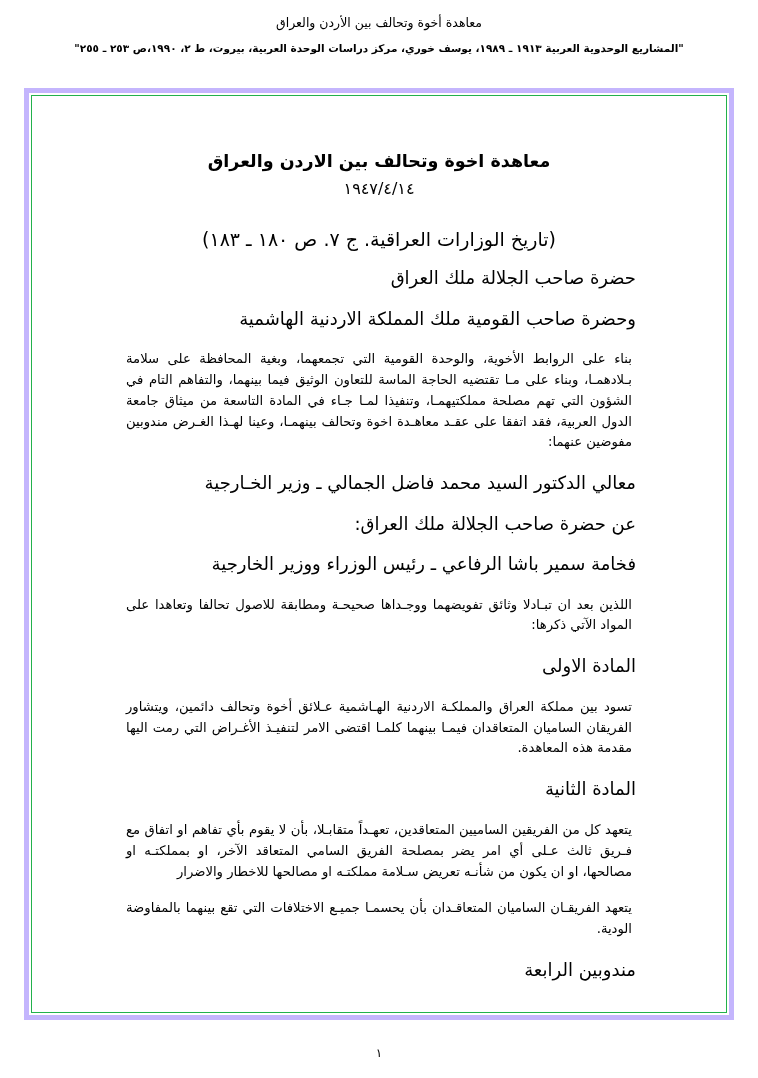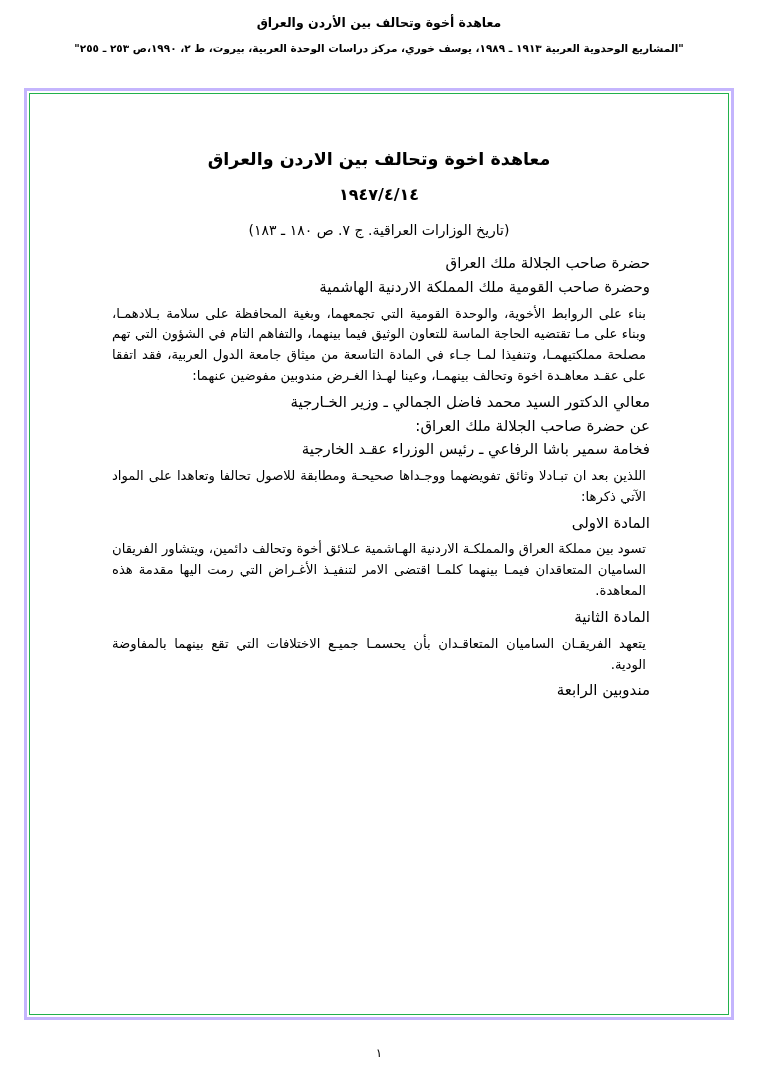--- a/index.html
+++ b/index.html
@@ -21,39 +21,39 @@
     position: relative;
     box-sizing: border-box;
   }
   
   .header {
     text-align: center;
     padding-top: 14px;
   }
   .header-title {
     font-size: 12.5px;
-    font-weight: bold;
+    font-weight: normal;
     letter-spacing: 0px;
     line-height: 1.4;
   }
   .header-source {
     font-size: 10.5px;
     font-weight: bold;
     margin-top: 9px;
     line-height: 1.5;
     padding: 0 40px;
   }
   
   .frame {
     position: absolute;
     top: 88px;
     right: 24px;
     left: 24px;
     bottom: 58px;
-    border: 3px solid #c4b5fd;
+    border: 5px solid #c4b5fd;
     box-sizing: border-box;
   }
   .frame-inner {
     position: absolute;
     top: 2px;
     right: 2px;
     left: 2px;
     bottom: 2px;
     border: 1px solid #22b14c;
     box-sizing: border-box;
@@ -67,41 +67,41 @@
   .doc-title {
     text-align: center;
     font-size: 17.5px;
     font-weight: bold;
     line-height: 1.55;
     letter-spacing: 1px;
   }
   .doc-date {
     text-align: center;
     font-size: 16px;
-    font-weight: bold;
-    margin-top: 12px;
+    font-weight: normal;
+    margin-top: 4px;
     letter-spacing: 1px;
   }
   .doc-ref {
     text-align: center;
-    font-size: 14px;
-    margin-top: 18px;
+    font-size: 19px;
+    margin-top: 30px;
     margin-bottom: 14px;
   }
   p.para {
     font-size: 13.2px;
     line-height: 1.58;
-    margin: 4px;
+    margin: 16px;
     text-align: justify;
     text-align-last: right;
   }
   .heading-line {
-    font-size: 15px;
+    font-size: 18px;
     line-height: 1.58;
-    margin: 0;
+    margin: 12px;
     text-align: right;
   }
   
   .page-number {
     position: absolute;
     bottom: 18px;
     left: 0;
     right: 0;
     text-align: center;
     font-size: 12px;
@@ -122,25 +122,26 @@
       <div class="doc">
         <div class="doc-title">معاهدة اخوة وتحالف بين الاردن والعراق</div>
         <div class="doc-date">١٩٤٧/٤/١٤</div>
         <div class="doc-ref">(تاريخ الوزارات العراقية. ج ٧. ص ١٨٠ ـ ١٨٣)</div>
         <div id="doc-content">
             <p class="heading-line">حضرة صاحب الجلالة ملك العراق</p>
             <p class="heading-line">وحضرة صاحب القومية ملك المملكة الاردنية الهاشمية</p>
             <p class="para">بناء على الروابط الأخوية، والوحدة القومية التي تجمعهما، وبغية المحافظة على سلامة بـلادهمـا، وبناء على مـا تقتضيه الحاجة الماسة للتعاون الوثيق فيما بينهما، والتفاهم التام في الشؤون التي تهم مصلحة مملكتيهمـا، وتنفيذا لمـا جـاء في المادة التاسعة من ميثاق جامعة الدول العربية، فقد اتفقا على عقـد معاهـدة اخوة وتحالف بينهمـا، وعينا لهـذا الغـرض مندوبين مفوضين عنهما:</p>
             <p class="heading-line">معالي الدكتور السيد محمد فاضل الجمالي ـ وزير الخـارجية</p>
             <p class="heading-line">عن حضرة صاحب الجلالة ملك العراق:</p>
-            <p class="heading-line">فخامة سمير باشا الرفاعي ـ رئيس الوزراء عقـد الخارجية</p>
+            <p class="heading-line">فخامة سمير باشا الرفاعي ـ رئيس الوزراء ووزير الخارجية</p>
             <p class="para">اللذين بعد ان تبـادلا وثائق تفويضهما ووجـداها صحيحـة ومطابقة للاصول تحالفا وتعاهدا على المواد الآتي ذكرها:</p>
             <p class="heading-line">المادة الاولى</p>
             <p class="para">تسود بين مملكة العراق والمملكـة الاردنية الهـاشمية عـلائق أخوة وتحالف دائمين، ويتشاور الفريقان الساميان المتعاقدان فيمـا بينهما كلمـا اقتضى الامر لتنفيـذ الأغـراض التي رمت اليها مقدمة هذه المعاهدة.</p>
             <p class="heading-line">المادة الثانية</p>
+            <p class="para">يتعهد كل من الفريقين الساميين المتعاقدين، تعهـداً متقابـلا، بأن لا يقوم بأي تفاهم او اتفاق مع فـريق ثالث عـلى أي امر يضر بمصلحة الفريق السامي المتعاقد الآخر، او بمملكتـه او مصالحها، او ان يكون من شأنـه تعريض سـلامة مملكتـه او مصالحها للاخطار والاضرار</p>
             <p class="para">يتعهد الفريقـان الساميان المتعاقـدان بأن يحسمـا جميـع الاختلافات التي تقع بينهما بالمفاوضة الودية.</p>
             <p class="heading-line">مندوبين الرابعة</p>
           </div>
       </div>
     </div>
   </div>
 
   <div class="page-number">١</div>
 </div>
 

